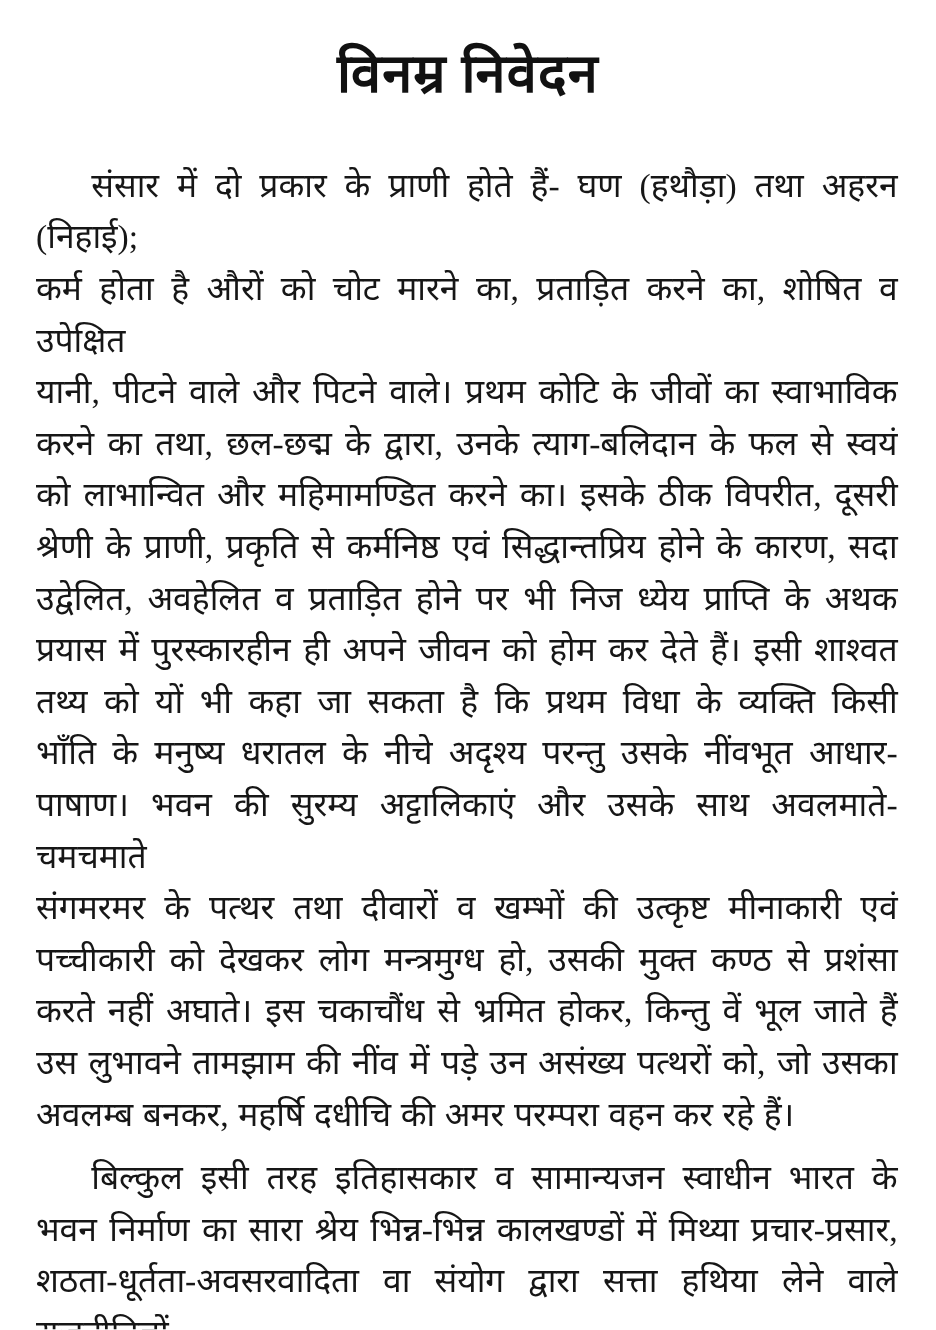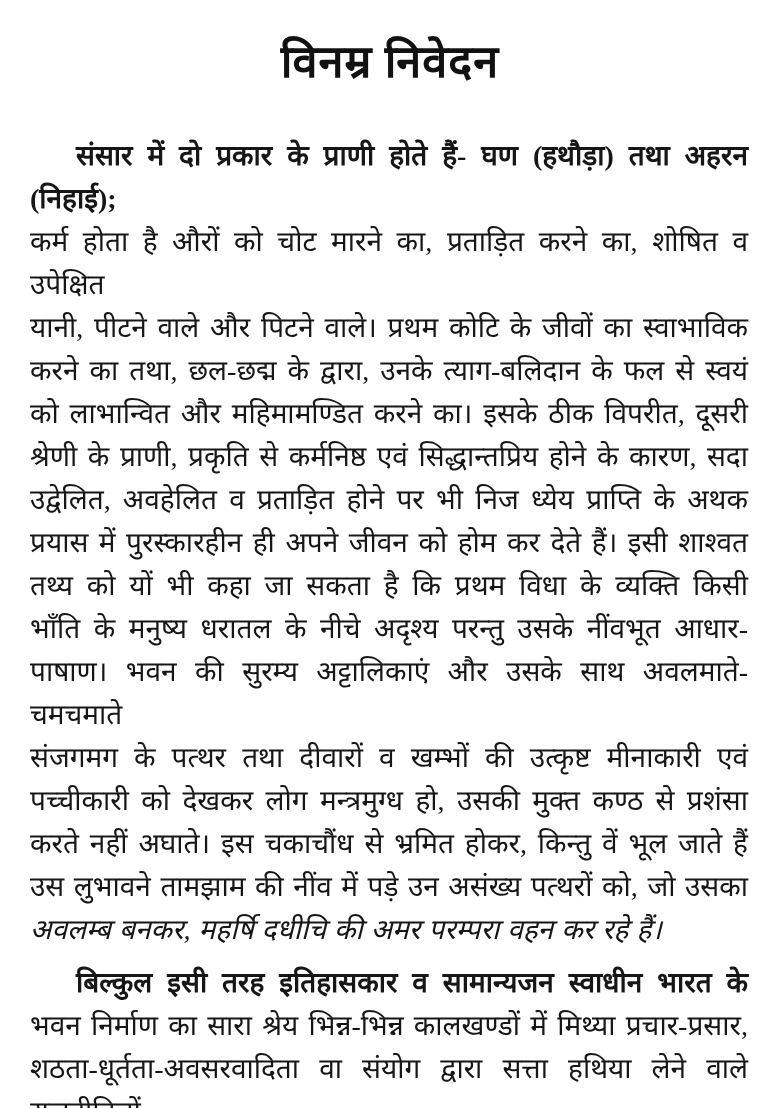--- a/index.html
+++ b/index.html
@@ -34,42 +34,42 @@
   }
   .paragraph { margin: 0; }
   .paragraph + .paragraph { margin-top: 10px; }
   .line {
     line-height: 43px;
     text-align: justify;
     text-align-last: justify;
     word-spacing: 1px;
     white-space: normal;
   }
-  .line.first { text-indent: 46px; font-weight: bold; }
-  .line.last-left { text-align-last: left; font-style: italic; }
+  .line.first { text-indent: 46px; }
+  .line.last-left { text-align-last: left; }
 </style>
 </head>
 <body>
 
 <div class="page">
   <h1 class="title">विनम्र निवेदन</h1>
   <div class="body-text">
       <div class="paragraph">
         <div class="line first">संसार में दो प्रकार के प्राणी होते हैं- घण (हथौड़ा) तथा अहरन (निहाई);</div>
         <div class="line">कर्म होता है औरों को चोट मारने का, प्रताड़ित करने का, शोषित व उपेक्षित</div>
         <div class="line">यानी, पीटने वाले और पिटने वाले। प्रथम कोटि के जीवों का स्वाभाविक</div>
         <div class="line">करने का तथा, छल-छद्म के द्वारा, उनके त्याग-बलिदान के फल से स्वयं</div>
         <div class="line">को लाभान्वित और महिमामण्डित करने का। इसके ठीक विपरीत, दूसरी</div>
         <div class="line">श्रेणी के प्राणी, प्रकृति से कर्मनिष्ठ एवं सिद्धान्तप्रिय होने के कारण, सदा</div>
         <div class="line">उद्वेलित, अवहेलित व प्रताड़ित होने पर भी निज ध्येय प्राप्ति के अथक</div>
         <div class="line">प्रयास में पुरस्कारहीन ही अपने जीवन को होम कर देते हैं। इसी शाश्वत</div>
         <div class="line">तथ्य को यों भी कहा जा सकता है कि प्रथम विधा के व्यक्ति किसी</div>
         <div class="line">भाँति के मनुष्य धरातल के नीचे अदृश्य परन्तु उसके नींवभूत आधार-</div>
         <div class="line">पाषाण। भवन की सुरम्य अट्टालिकाएं और उसके साथ अवलमाते-चमचमाते</div>
-        <div class="line">संजगमग के पत्थर तथा दीवारों व खम्भों की उत्कृष्ट मीनाकारी एवं</div>
+        <div class="line">संगमरमर के पत्थर तथा दीवारों व खम्भों की उत्कृष्ट मीनाकारी एवं</div>
         <div class="line">पच्चीकारी को देखकर लोग मन्त्रमुग्ध हो, उसकी मुक्त कण्ठ से प्रशंसा</div>
         <div class="line">करते नहीं अघाते। इस चकाचौंध से भ्रमित होकर, किन्तु वें भूल जाते हैं</div>
         <div class="line">उस लुभावने तामझाम की नींव में पड़े उन असंख्य पत्थरों को, जो उसका</div>
         <div class="line last-left">अवलम्ब बनकर, महर्षि दधीचि की अमर परम्परा वहन कर रहे हैं।</div>
       </div>
       <div class="paragraph">
         <div class="line first">बिल्कुल इसी तरह इतिहासकार व सामान्यजन स्वाधीन भारत के</div>
         <div class="line">भवन निर्माण का सारा श्रेय भिन्न-भिन्न कालखण्डों में मिथ्या प्रचार-प्रसार,</div>
         <div class="line">शठता-धूर्तता-अवसरवादिता वा संयोग द्वारा सत्ता हथिया लेने वाले राजनीतिज्ञों</div>
       </div>

